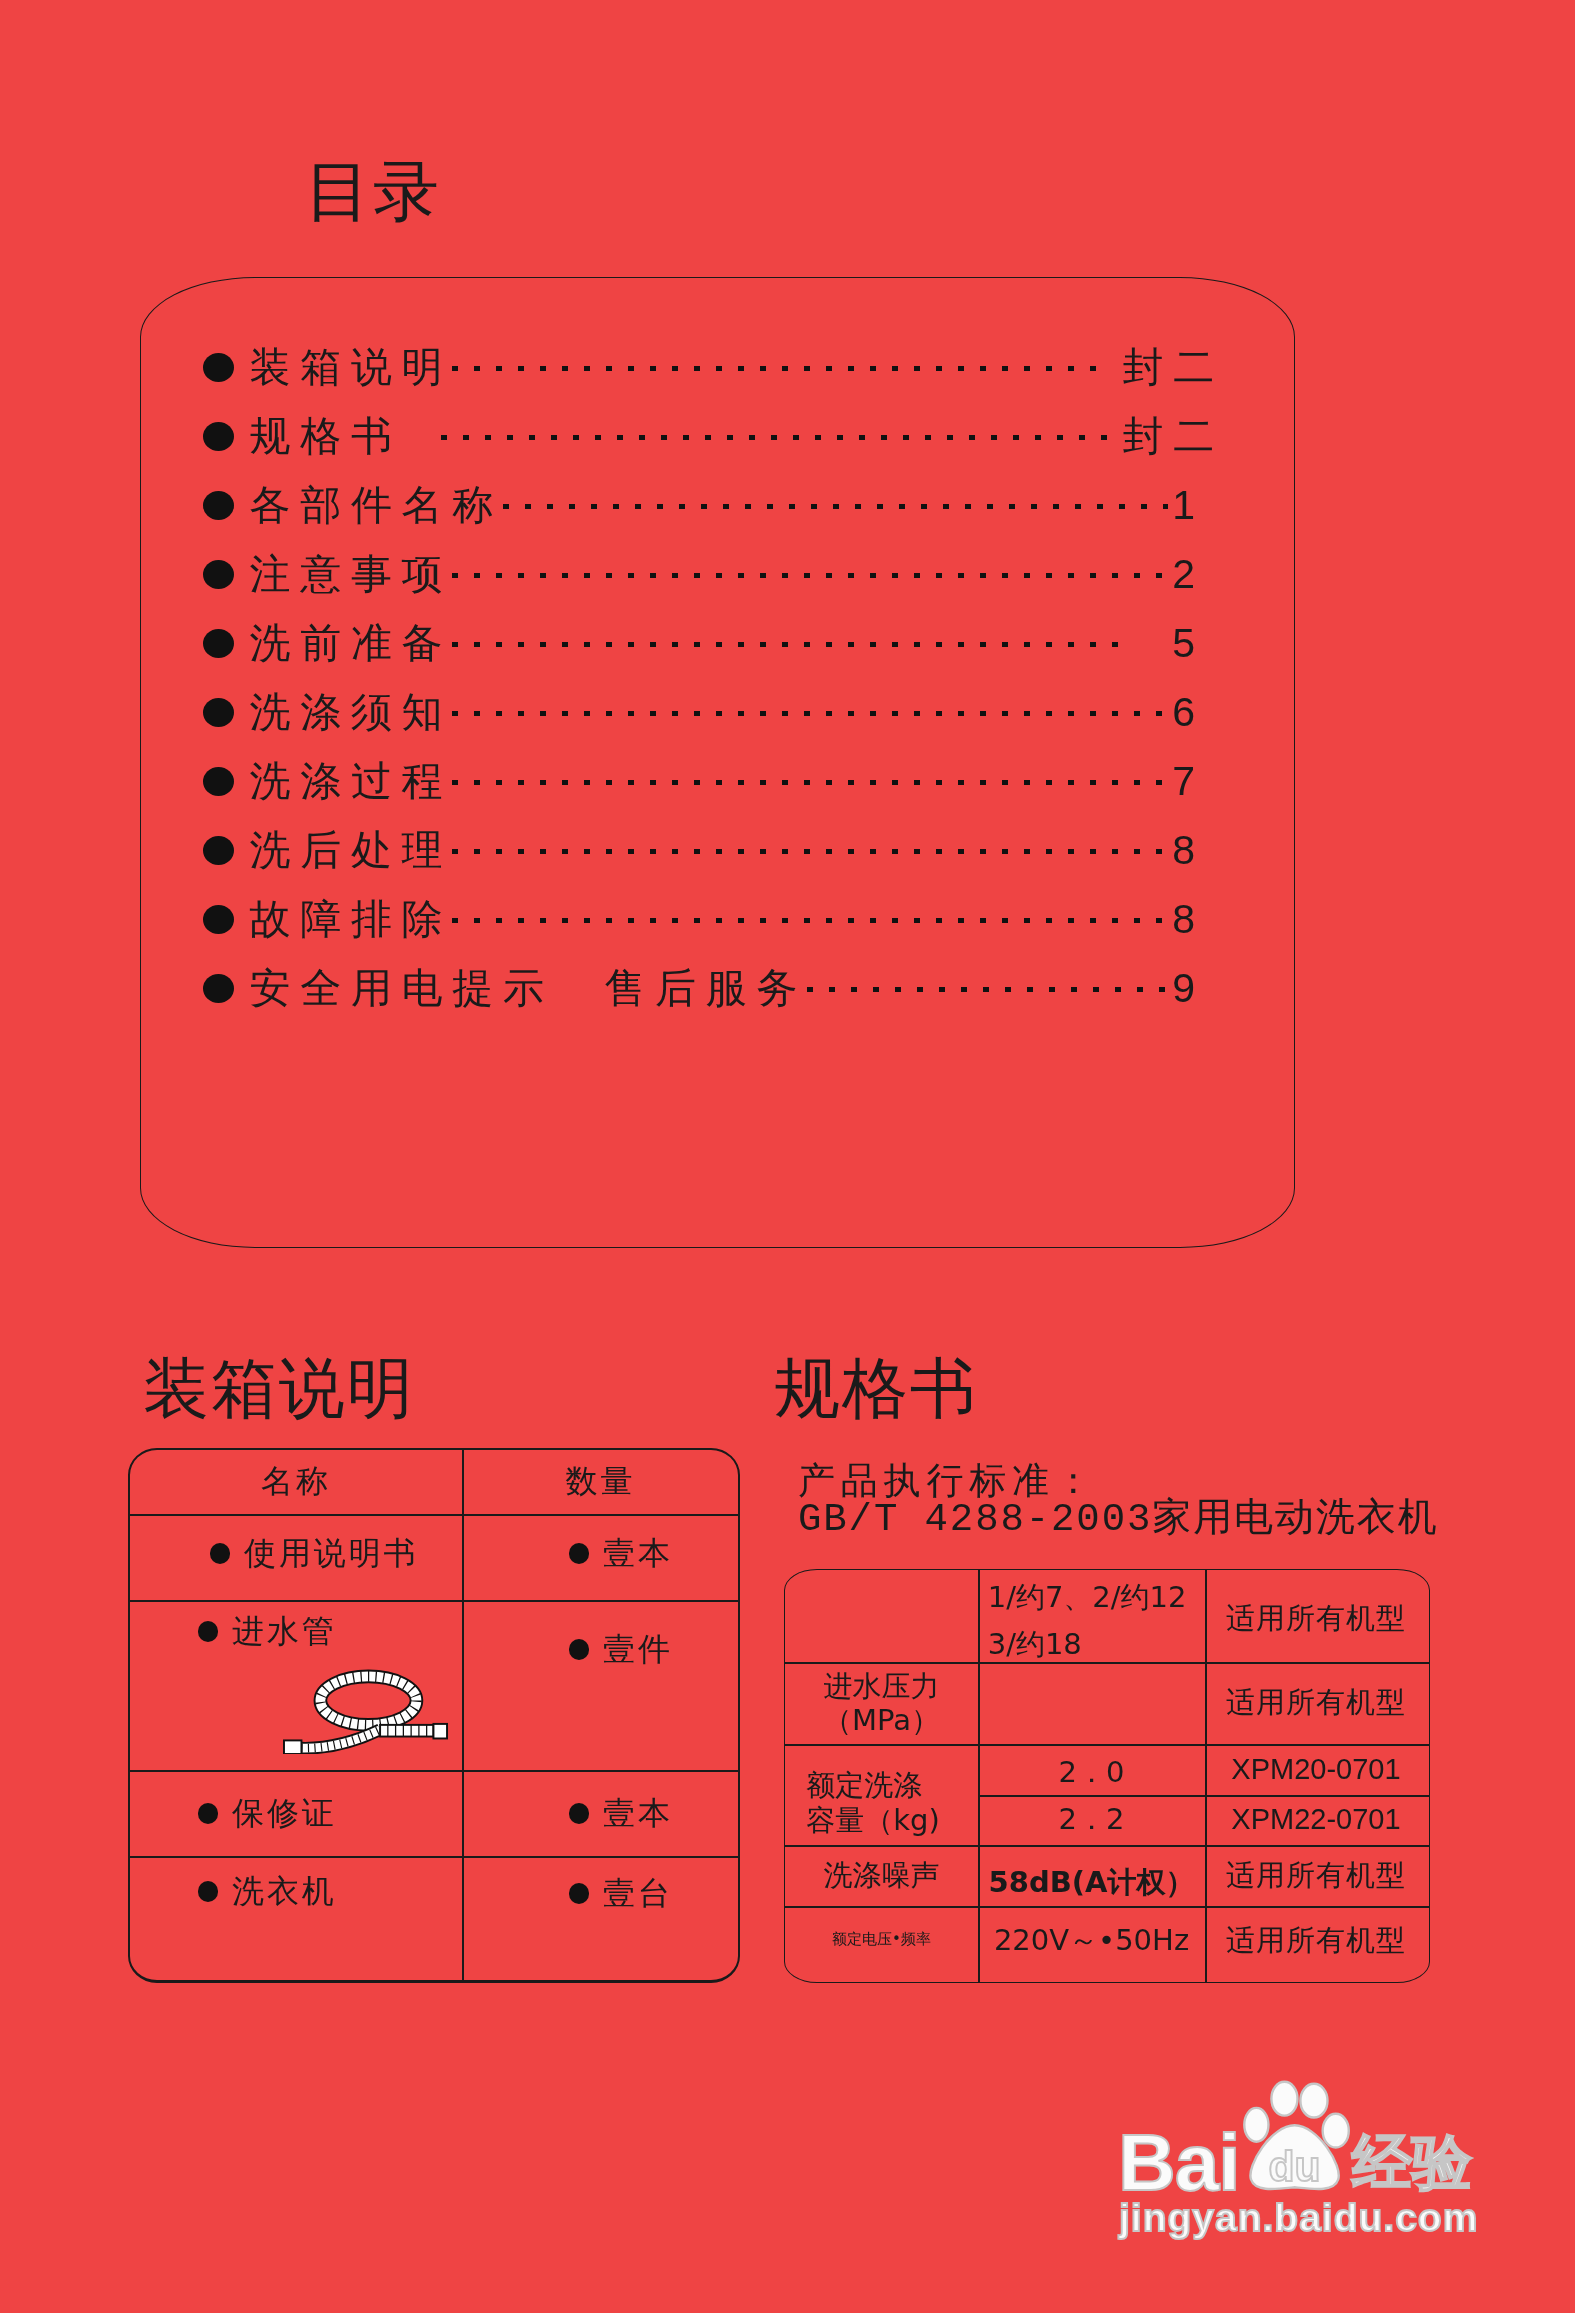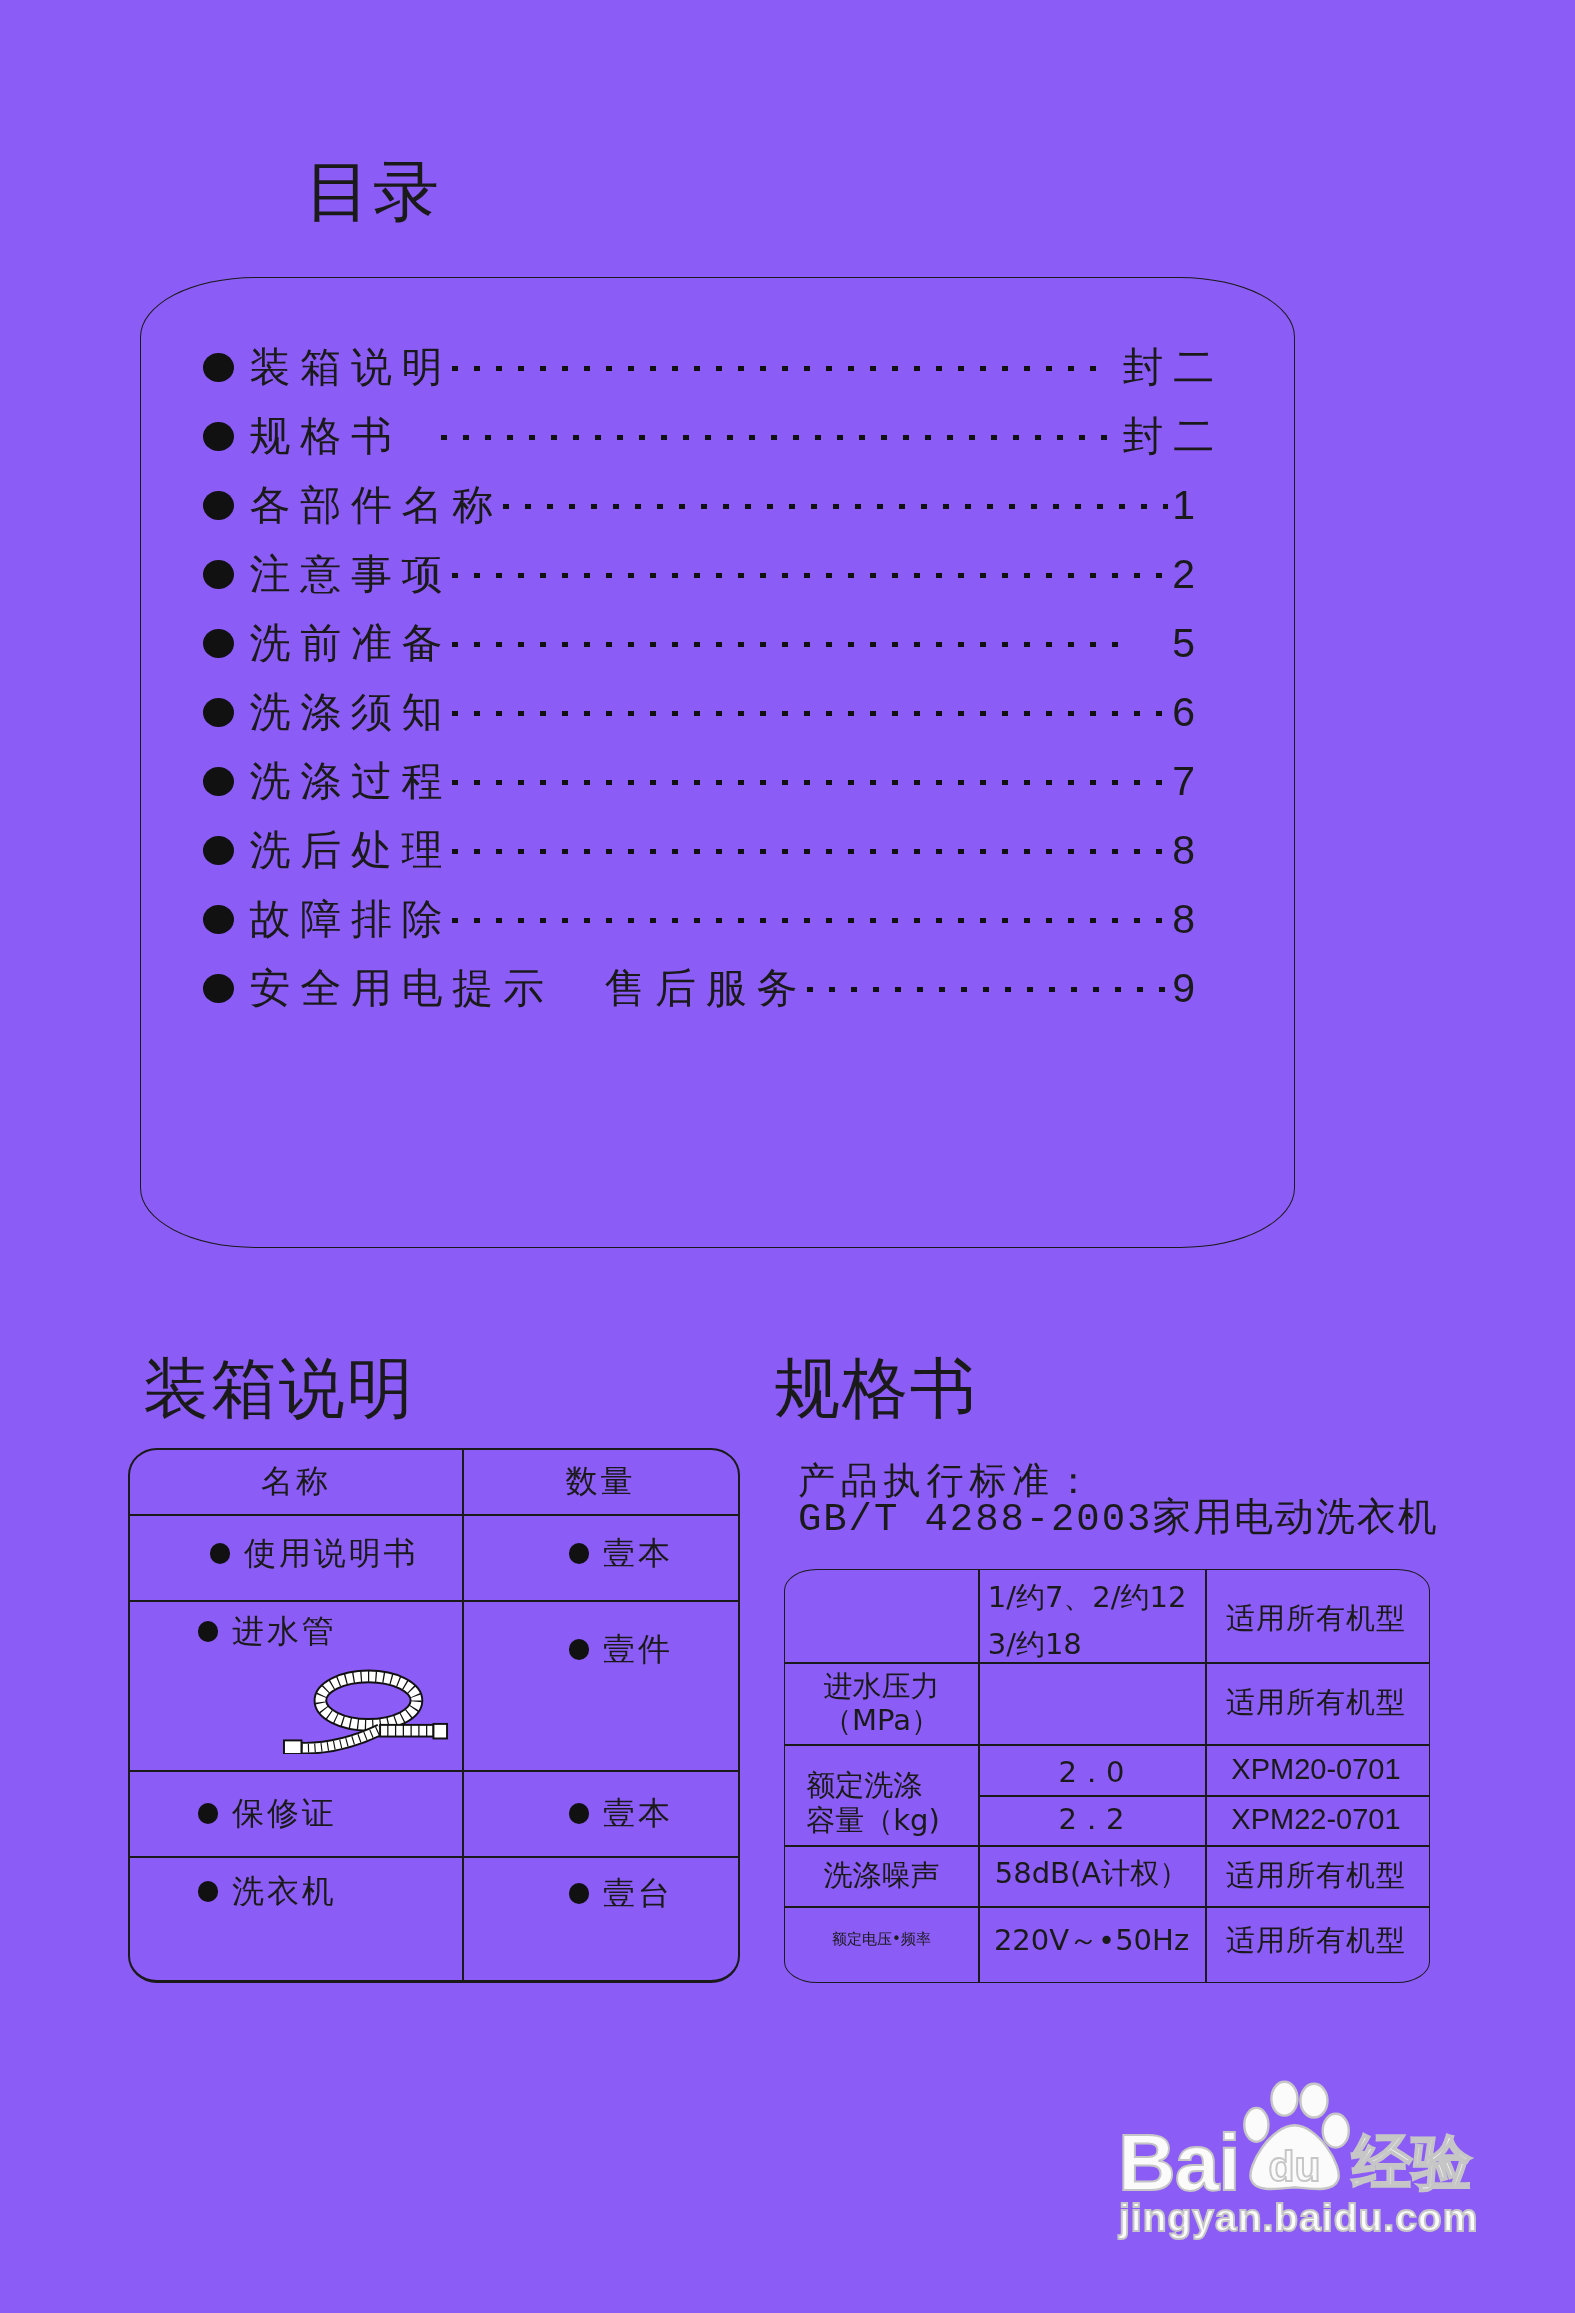--- a/index.html
+++ b/index.html
@@ -1,18 +1,18 @@
 <!DOCTYPE html>
 <html><head>
 <meta charset="utf-8">
 <style>
   html, body { margin: 0; padding: 0; background: #ffffff; }
   #page {
     position: relative; width: 1576px; height: 2313px; overflow: hidden;
-    background: #8b5cf6; color: #1a1a1a;
+    background: #ef4444; color: #1a1a1a;
     font-family: "DejaVu Sans", sans-serif;
   }
   .abs { position: absolute; }
 
   
   .toc-title { left: 305px; top: 153px; font-size: 66px; line-height: 78px; letter-spacing: 1.9px; white-space: nowrap; }
   .toc-box {
     left: 140px; top: 277px; width: 1155px; height: 971px; box-sizing: border-box;
     border: 1.9px solid #1a1a1a; border-radius: 115px / 60px;
   }
@@ -253,21 +253,21 @@
     <div class="cell left lh36" style="left:0; top:174px; width:193px; height:101px; padding:17.5px 0 0 21.3px;">
       <span>额定洗涤</span>
       <span>容量（kg)</span>
     </div>
     <div class="cell" style="left:193px; top:174px; width:227px; height:51px; padding-top:7.8px;">2．0</div>
     <div class="cell latin" style="left:420px; top:174px; width:222px; height:43px; padding-top:7.8px;">XPM20-0701</div>
     <div class="cell" style="left:193px; top:225px; width:227px; height:49px;">2．2</div>
     <div class="cell latin" style="left:420px; top:225px; width:222px; height:49px;">XPM22-0701</div>
 
     <div class="cell" style="left:0; top:275px; width:193px; height:61px;">洗涤噪声</div>
-    <div class="cell" style="left:193px; top:277px; width:227px; height:53px;">58dB(A计权）</div>
+    <div class="cell" style="left:193px; top:286px; width:227px; height:53px;font-weight:bold;">58dB(A计权）</div>
     <div class="cell scope" style="left:420px; top:275px; width:222px; height:61px;">适用所有机型</div>
 
     <div class="cell small" style="left:0; top:336px; width:193px; height:75px; padding-bottom:7.8px;">额定电压•频率</div>
     <div class="cell" style="left:193px; top:336px; width:227px; height:75px; padding-bottom:5.8px;">220V～•50Hz</div>
     <div class="cell scope" style="left:420px; top:336px; width:222px; height:75px; padding-bottom:5.8px;">适用所有机型</div>
   </div>
 
   <div class="abs wm-text wm-bai">Bai</div>
   <svg class="abs wm-paw" viewBox="0 0 118 124">
     <g fill="#fbfbfb" stroke="#c6c6c6" stroke-width="2.5">

